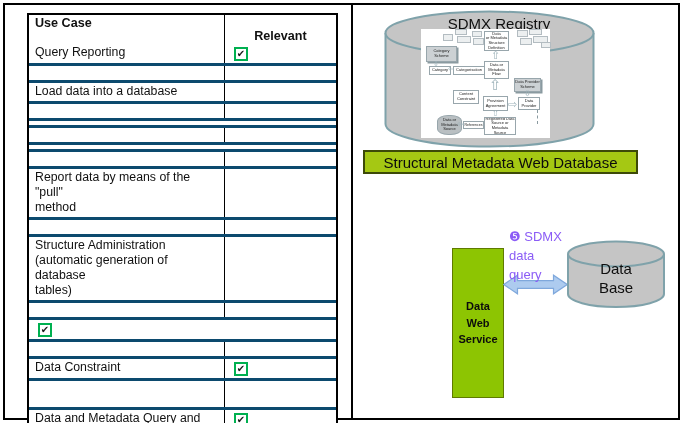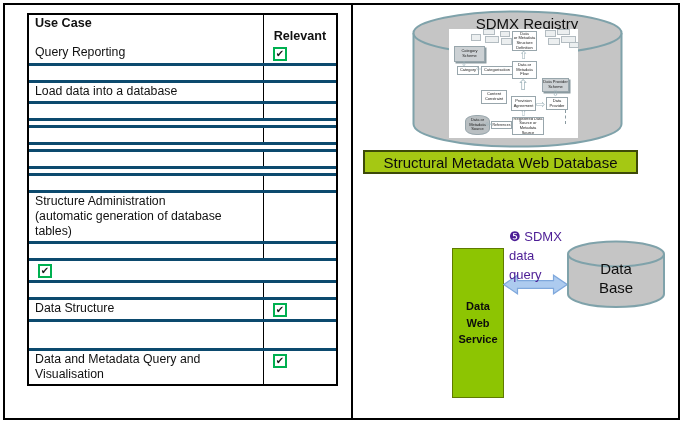--- a/index.html
+++ b/index.html
@@ -11,31 +11,31 @@
     border:2px solid #000; box-sizing:border-box; }
   .divider { position:absolute; left:351px; top:3px; width:2px; height:417px; background:#000; }
 
   
   .usecase-table { position:absolute; left:27px; top:13px; width:311px;
     border:2px solid #000; box-sizing:border-box; background:#fff; }
   .trow { display:flex; border-top:3px solid #0c4a6e; align-items:stretch; }
   .trow:first-child { border-top:none; }
   .trow.spacer { height:14px; }
   .trow.spacer.tall { height:26px; }
-  .cell1 { width:235px; border-right:1px solid #000; padding:1px 4px 2px 6px;
+  .cell1 { width:196px; border-right:1px solid #000; padding:1px 4px 2px 6px;
     font-size:12.3px; line-height:1.22; white-space:pre-line; box-sizing:border-box; }
   .cell2 { flex:1; padding:2px 2px 2px 9px; box-sizing:border-box; }
   .trow.header .cell1 { font-weight:bold; font-size:12.6px; padding-top:1px; }
   .trow.header .cell2 { font-weight:bold; font-size:12.6px; text-align:center; padding:1px 2px;margin-top:13px; }
   .checkbox { width:14px; height:14px; border:2px solid var(--check-green,#00B050);
     box-sizing:border-box; display:flex; align-items:center; justify-content:center;
     font-size:10px; line-height:1; color:#1d1d1d; background:#fff; margin-top:1px; }
 
   
-  .registry { position:absolute; left:412px; top:10px; width:230px; height:139px; }
+  .registry { position:absolute; left:384px; top:10px; width:230px; height:139px; }
   .registry svg, .dbcyl svg { position:absolute; left:0; top:0; }
   .cyl-body { fill:var(--cylinder-gray,#C5C5C5); stroke:var(--cylinder-border,#7FA2AA); stroke-width:2; }
   .registry-title { position:absolute; top:5px; left:0; right:0; text-align:center;
     font-size:15px; color:#0f0f0f; }
   .inner-box { position:absolute; left:37px; top:19px; width:129px; height:109px; background:#fff; }
 
   .mini { position:absolute; border:1px solid #98a6ac; background:#fff; font-size:4px;
     line-height:1.15; text-align:center; display:flex; align-items:center; justify-content:center;
     white-space:pre-line; color:#222; overflow:hidden; box-sizing:border-box; padding:0; }
   .mini.gray { background:#ccd1d4; box-shadow:1.5px 1.5px 0 #8a9aa0; }
@@ -75,21 +75,21 @@
     display:flex; align-items:center; justify-content:center; font-size:15px; color:#0c0c0c; }
 
   
   .service-box { position:absolute; left:452px; top:248px; width:52px; height:150px;
     background:var(--service-green,#8DC502); border:1px solid #5f7a00; box-sizing:border-box;
     display:flex; align-items:center; justify-content:center; text-align:center;
     font-weight:bold; font-size:11px; line-height:1.5; white-space:pre-line; color:#0c0c0c; }
   .blue-arrow { position:absolute; left:503px; top:274px; width:65px; height:21px; }
   .blue-arrow path { fill:var(--arrow-blue,#ADCBEF); stroke:var(--arrow-blue-border,#7FA8DC); stroke-width:1.2; }
   .query-label { position:absolute; left:509px; top:228px; width:62px; font-size:13px;
-    line-height:1.45; white-space:pre-line; color:#4c1d95; }
+    line-height:1.45; white-space:pre-line; color:#8b5cf6; }
   .query-label .badge { font-family:"DejaVu Sans", sans-serif; font-size:13px; }
   .dbcyl { position:absolute; left:567px; top:240px; width:98px; height:68px; }
   .db-text { position:absolute; left:0; right:0; top:12px; bottom:4px;
     display:flex; align-items:center; justify-content:center; text-align:center;
     font-size:15px; line-height:1.3; white-space:pre-line; color:#0f0f0f; }
 </style>
 </head>
 <body>
 
 <div id="stage">
@@ -144,20 +144,22 @@
         
       </div>
     </div>
         <div class="trow spacer">
       <div class="cell1"></div>
       <div class="cell2">
         
       </div>
     </div>
         <div class="trow">
+      <div class="cell1">Report data by means of the "pull"
+method</div>
       <div class="cell2">
         
       </div>
     </div>
         <div class="trow spacer">
       <div class="cell1"></div>
       <div class="cell2">
         
       </div>
     </div>
@@ -182,21 +184,21 @@
             </span>
       </div>
     </div>
         <div class="trow spacer">
       <div class="cell1"></div>
       <div class="cell2">
         
       </div>
     </div>
         <div class="trow">
-      <div class="cell1">Data Structure</div>
+      <div class="cell1">Data Constraint</div>
       <div class="cell2">
         <span class="checkbox">
               <span>✔</span>
             </span>
       </div>
     </div>
         <div class="trow spacer tall">
       <div class="cell1"></div>
       <div class="cell2">
         

